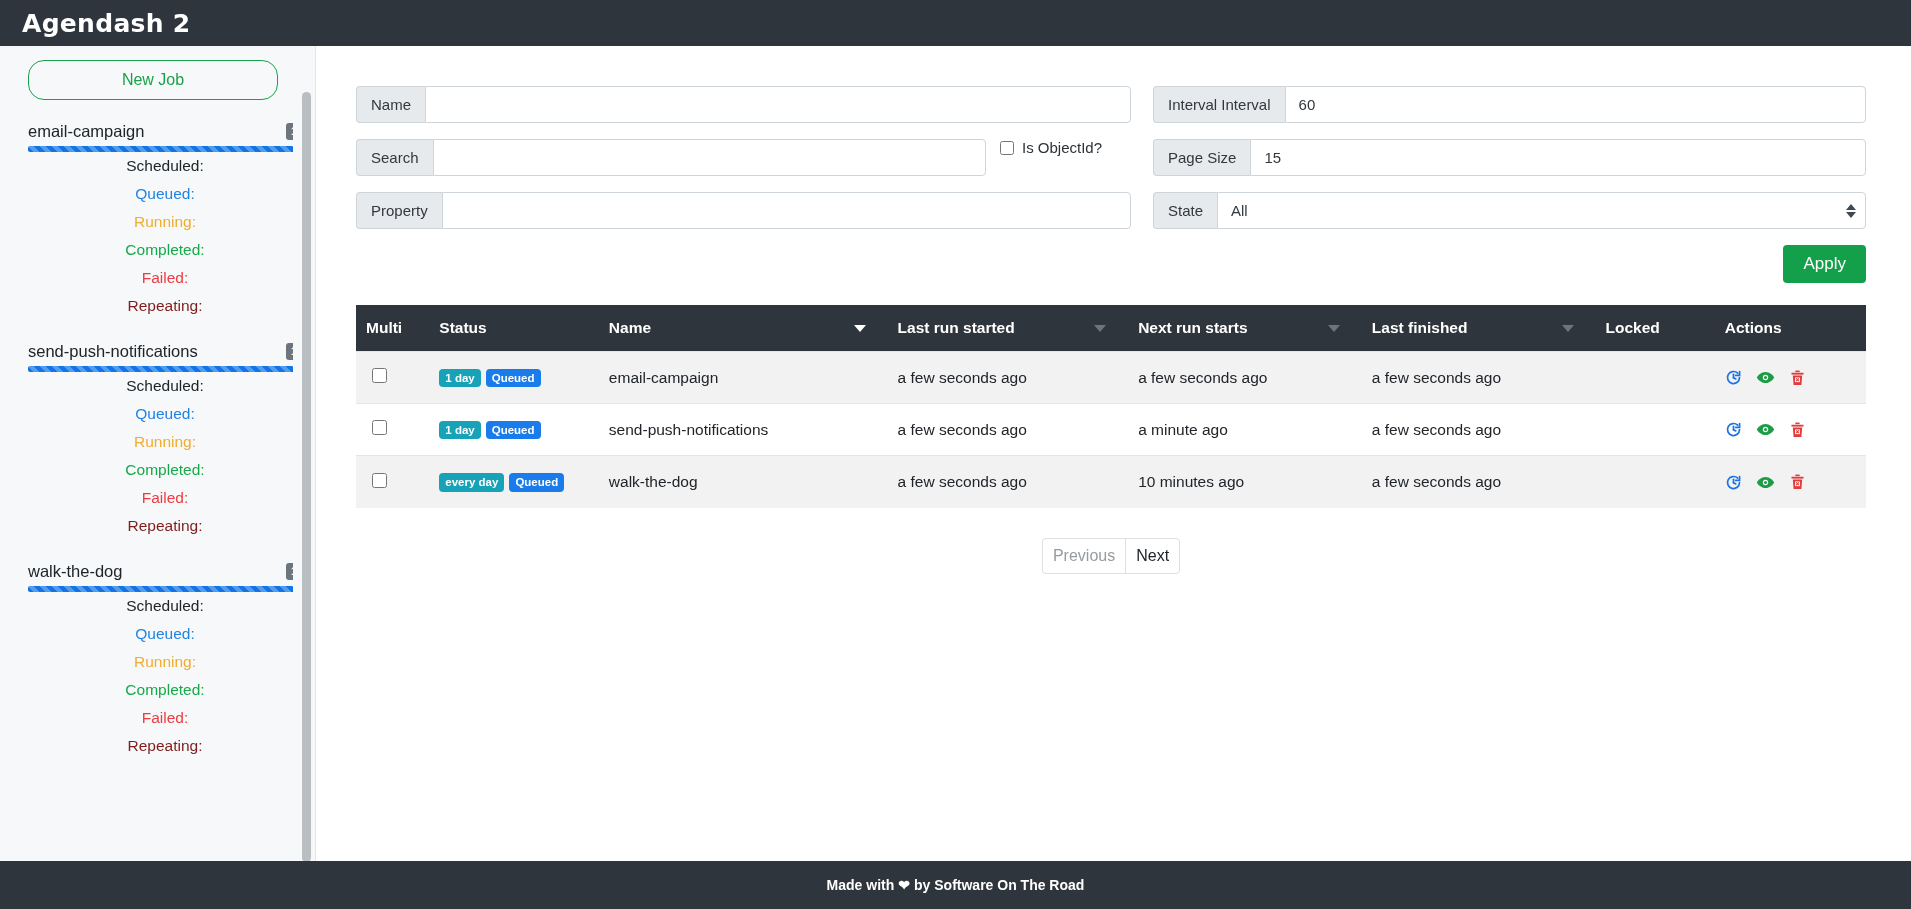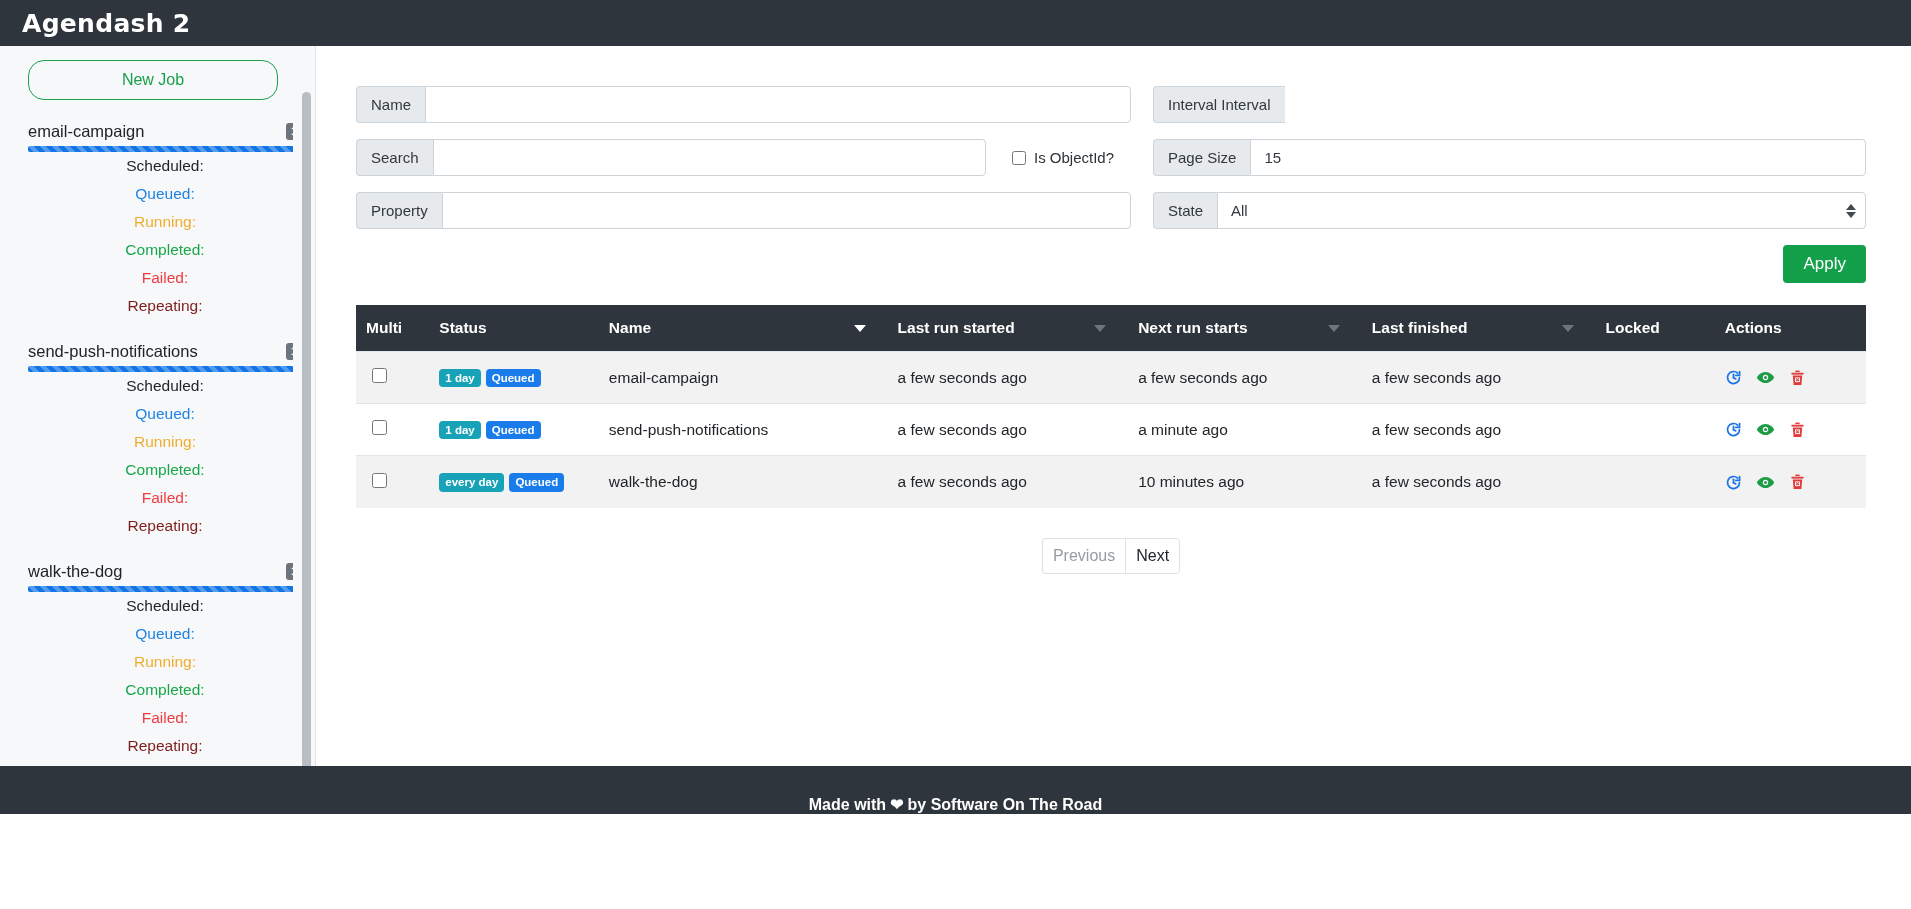--- a/index.html
+++ b/index.html
@@ -3,21 +3,21 @@
 <meta charset="utf-8">
 <style>
   * { box-sizing: border-box; }
   html, body {
     margin: 0; padding: 0;
     width: 1911px; height: 909px;
     overflow: hidden;
     font-family: "Liberation Sans", sans-serif;
     background: #ffffff;
   }
-  .app { position: relative; width: 1911px; height: 814px; display: flex; flex-direction: column; }
+  .app { position: relative; width: 1911px; height: 909px; display: flex; flex-direction: column; }
 
   
   .topbar {
     height: 46px; flex: 0 0 46px;
     background: #2f353c;
     display: flex; align-items: center;
     padding-left: 22px;
   }
   .brand {
     color: #ffffff; font-size: 25px; font-weight: bold;
@@ -117,21 +117,21 @@
     position: absolute; right: 10px; top: 50%; transform: translateY(-50%);
     display: flex; flex-direction: column; gap: 2px; pointer-events: none;
   }
   .spinner span {
     width: 0; height: 0; border-left: 5px solid transparent;
     border-right: 5px solid transparent;
   }
   .spinner .up { border-bottom: 6px solid #41484f; }
   .spinner .dn { border-top: 6px solid #41484f; }
 
-  .search-line { display: flex; align-items: center; gap: 12px; }
+  .search-line { display: flex; align-items: flex-start; gap: 0; }
   .search-line .igroup { flex: 0 0 630px; margin-bottom: 16px; }
   .objid {
     display: flex; align-items: center; gap: 8px;
     margin-left: 14px; margin-bottom: 16px;
     font-size: 15px; color: #2d3237; white-space: nowrap;
   }
   .objid input { width: 14px; height: 14px; margin: 0; cursor: pointer; }
 
   .apply-row { display: flex; justify-content: flex-end; margin-top: 6px; }
   .apply-btn {
@@ -180,22 +180,22 @@
     border: 1px solid #dde1e4; background: #fff; font-size: 16px;
     padding: 8px 10px; cursor: pointer;
     font-family: "Liberation Sans", sans-serif;
   }
   .pg.prev { color: #969b9f; border-radius: 4px 0 0 4px; border-right: none; }
   .pg.next { color: #212529; border-radius: 0 4px 4px 0; }
 
   
   .footer {
     flex: 0 0 48px; height: 48px; background: #2f353c;
-    display: flex; align-items: flex-end; justify-content: center;
-    color: #ffffff; font-size: 16px; font-weight: bold;
+    display: flex; align-items: center; justify-content: center;
+    color: #ffffff; font-size: 14px; font-weight: bold;
   }
   .heart { color: #ffffff; margin: 0 4px; }
 </style>
 </head>
 <body>
 
 <div class="app">
 
   <div class="topbar">
     <div class="brand">Agendash 2</div>
@@ -312,20 +312,21 @@
 
           <div class="igroup">
             <div class="iaddon">Property</div>
             <input class="ifield" type="text" value="" style="">
           </div>
         </div>
 
         <div class="form-col-right">
           <div class="igroup">
             <div class="iaddon">Interval Interval</div>
+            <input class="ifield" type="text" value="60" style="">
           </div>
 
           <div class="igroup">
             <div class="iaddon">Page Size</div>
             <input class="ifield" type="text" value="15" style="">
           </div>
 
           <div class="igroup">
             <div class="iaddon">State</div>
             <div class="sel-wrap">

